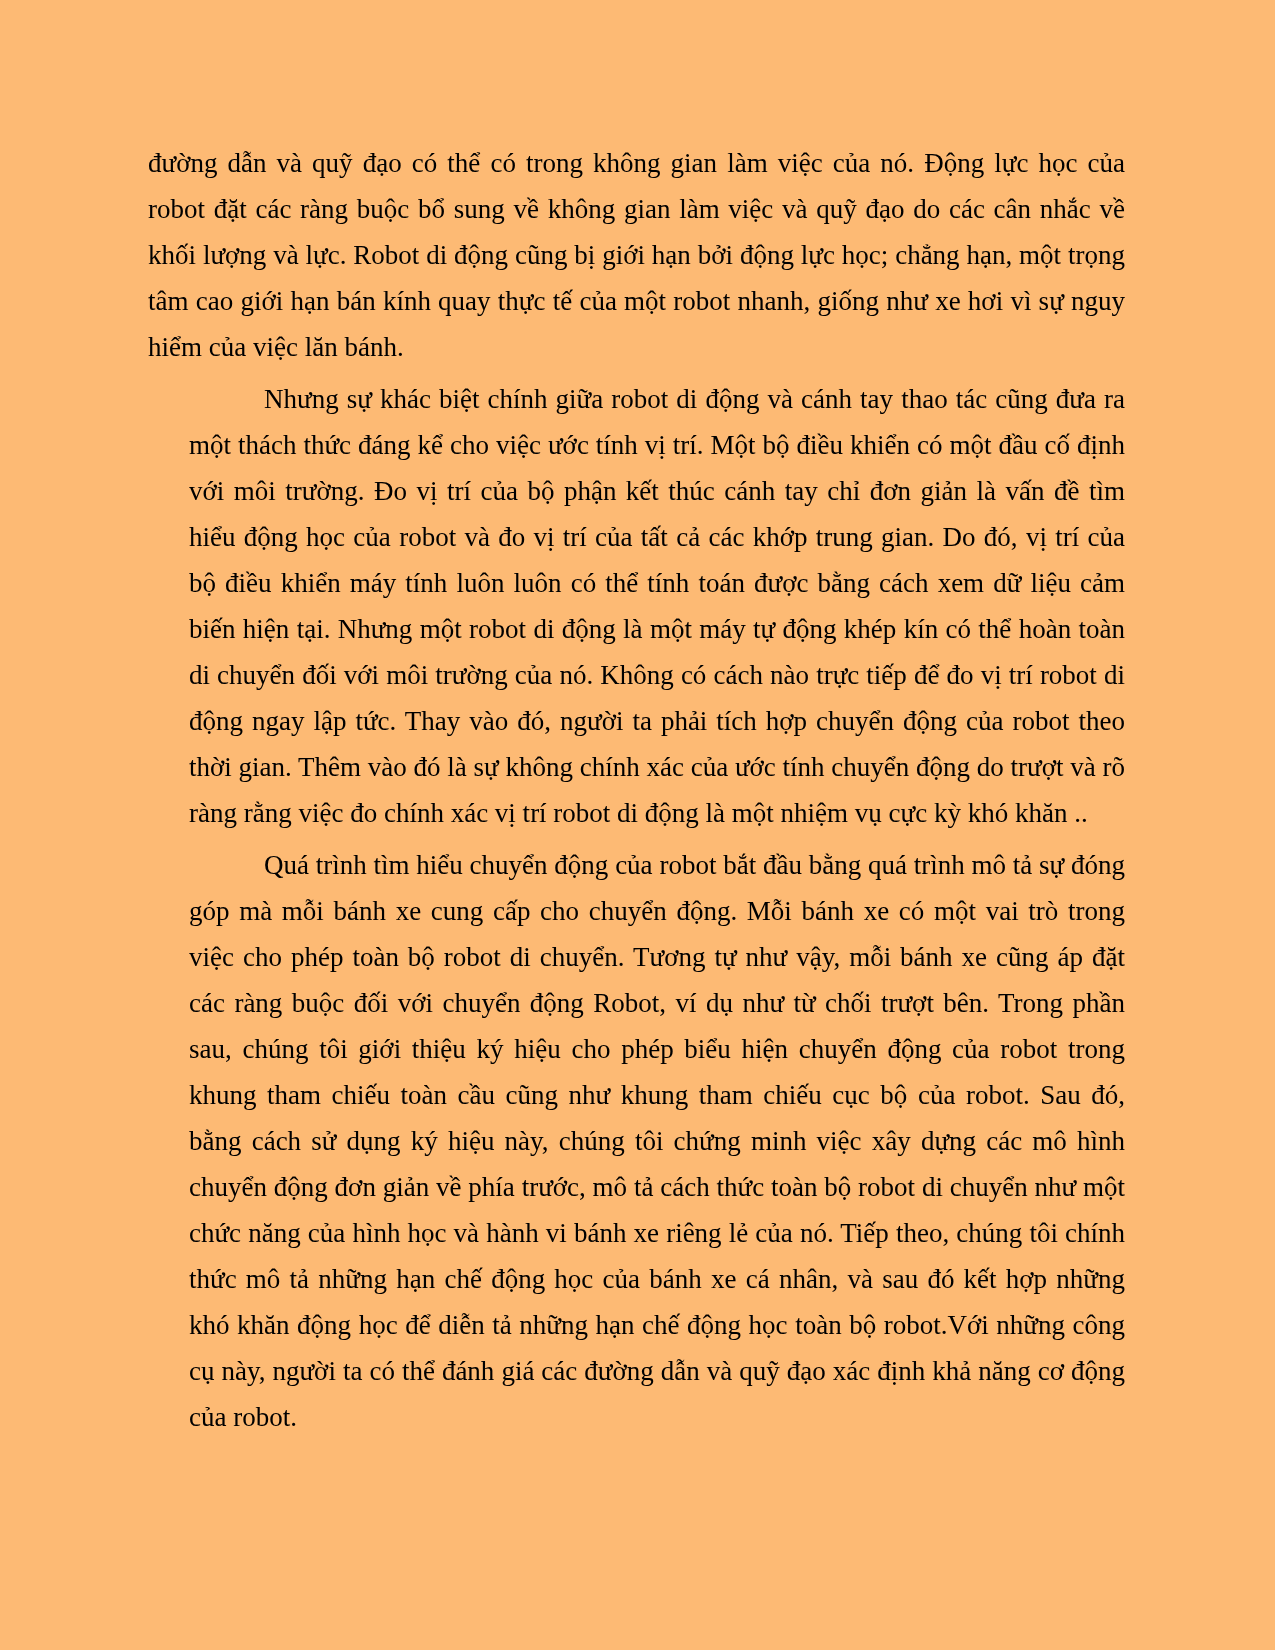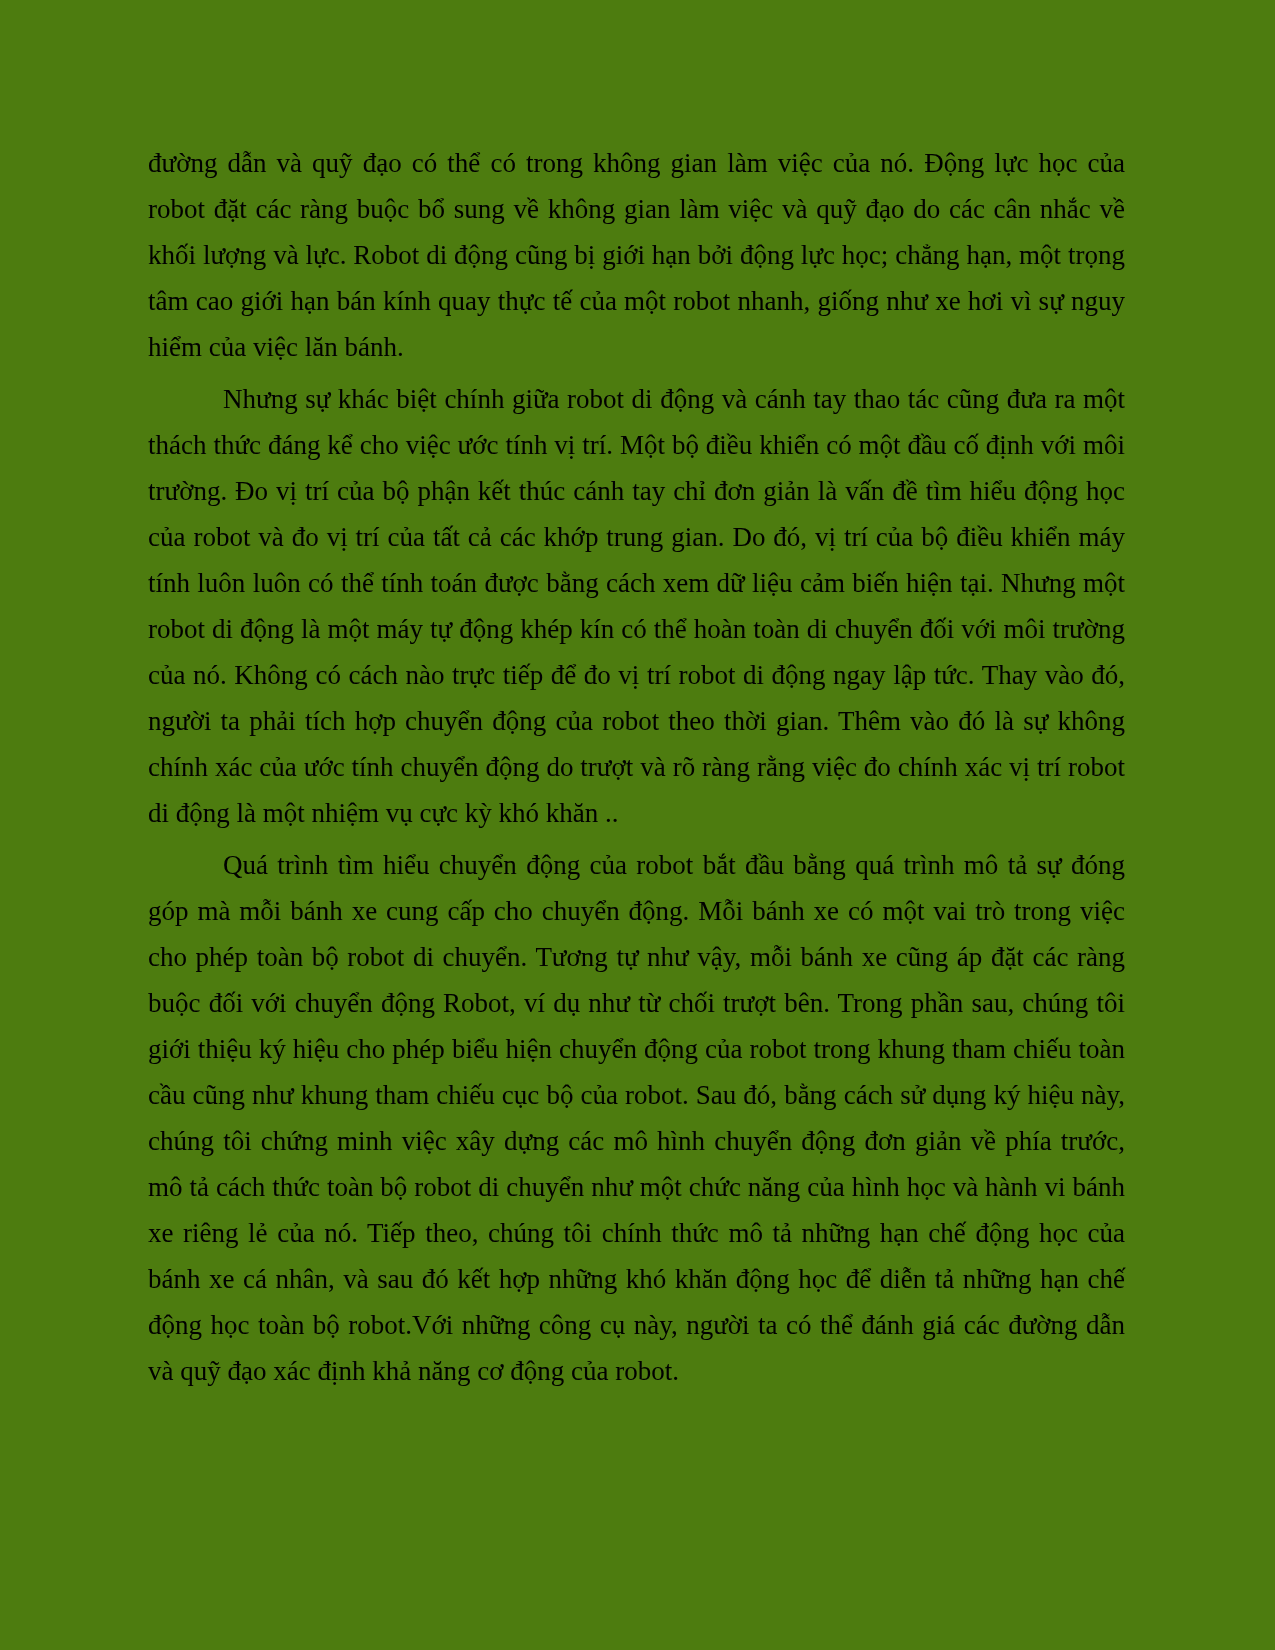--- a/index.html
+++ b/index.html
@@ -4,41 +4,42 @@
 <style>
   html, body {
     margin: 0;
     padding: 0;
     background: #ffffff;
   }
   .page {
     position: relative;
     width: 1275px;
     height: 1650px;
-    background: #4d7c0f;
+    background: #fdba74;
     color: #000000;
     font-family: "Liberation Serif", "DejaVu Serif", serif;
     overflow: hidden;
   }
   .text-block {
     position: absolute;
     left: 148px;
     top: 140px;
     width: 977px;
     font-size: 27px;
     line-height: 46px;
     text-align: justify;
     text-justify: inter-word;
   }
   .para {
     margin: 0;
     padding: 0;
   }
   .para + .para {
     margin-top: 6px;
+    margin-left: 41px;
   }
   .para.indent {
     text-indent: 75px;
   }
   .page-number {
     position: absolute;
     top: 1486px;
     left: 148px;
     width: 979px;
     text-align: right;

